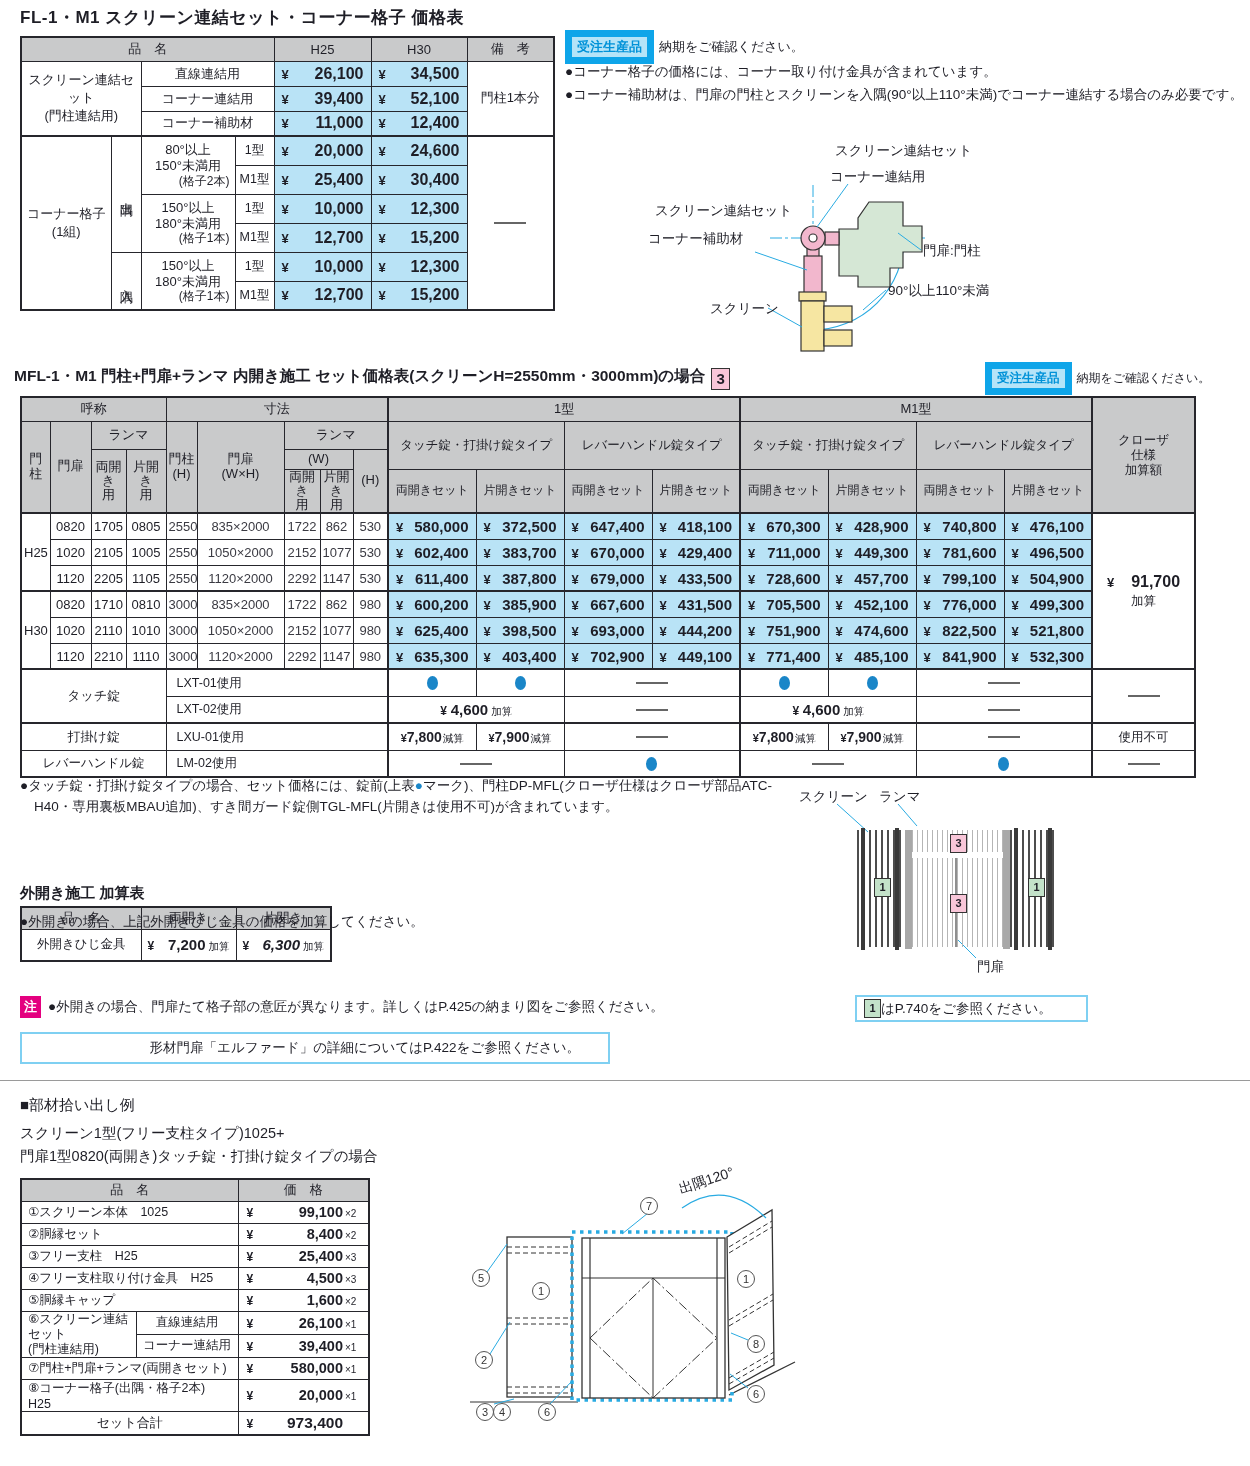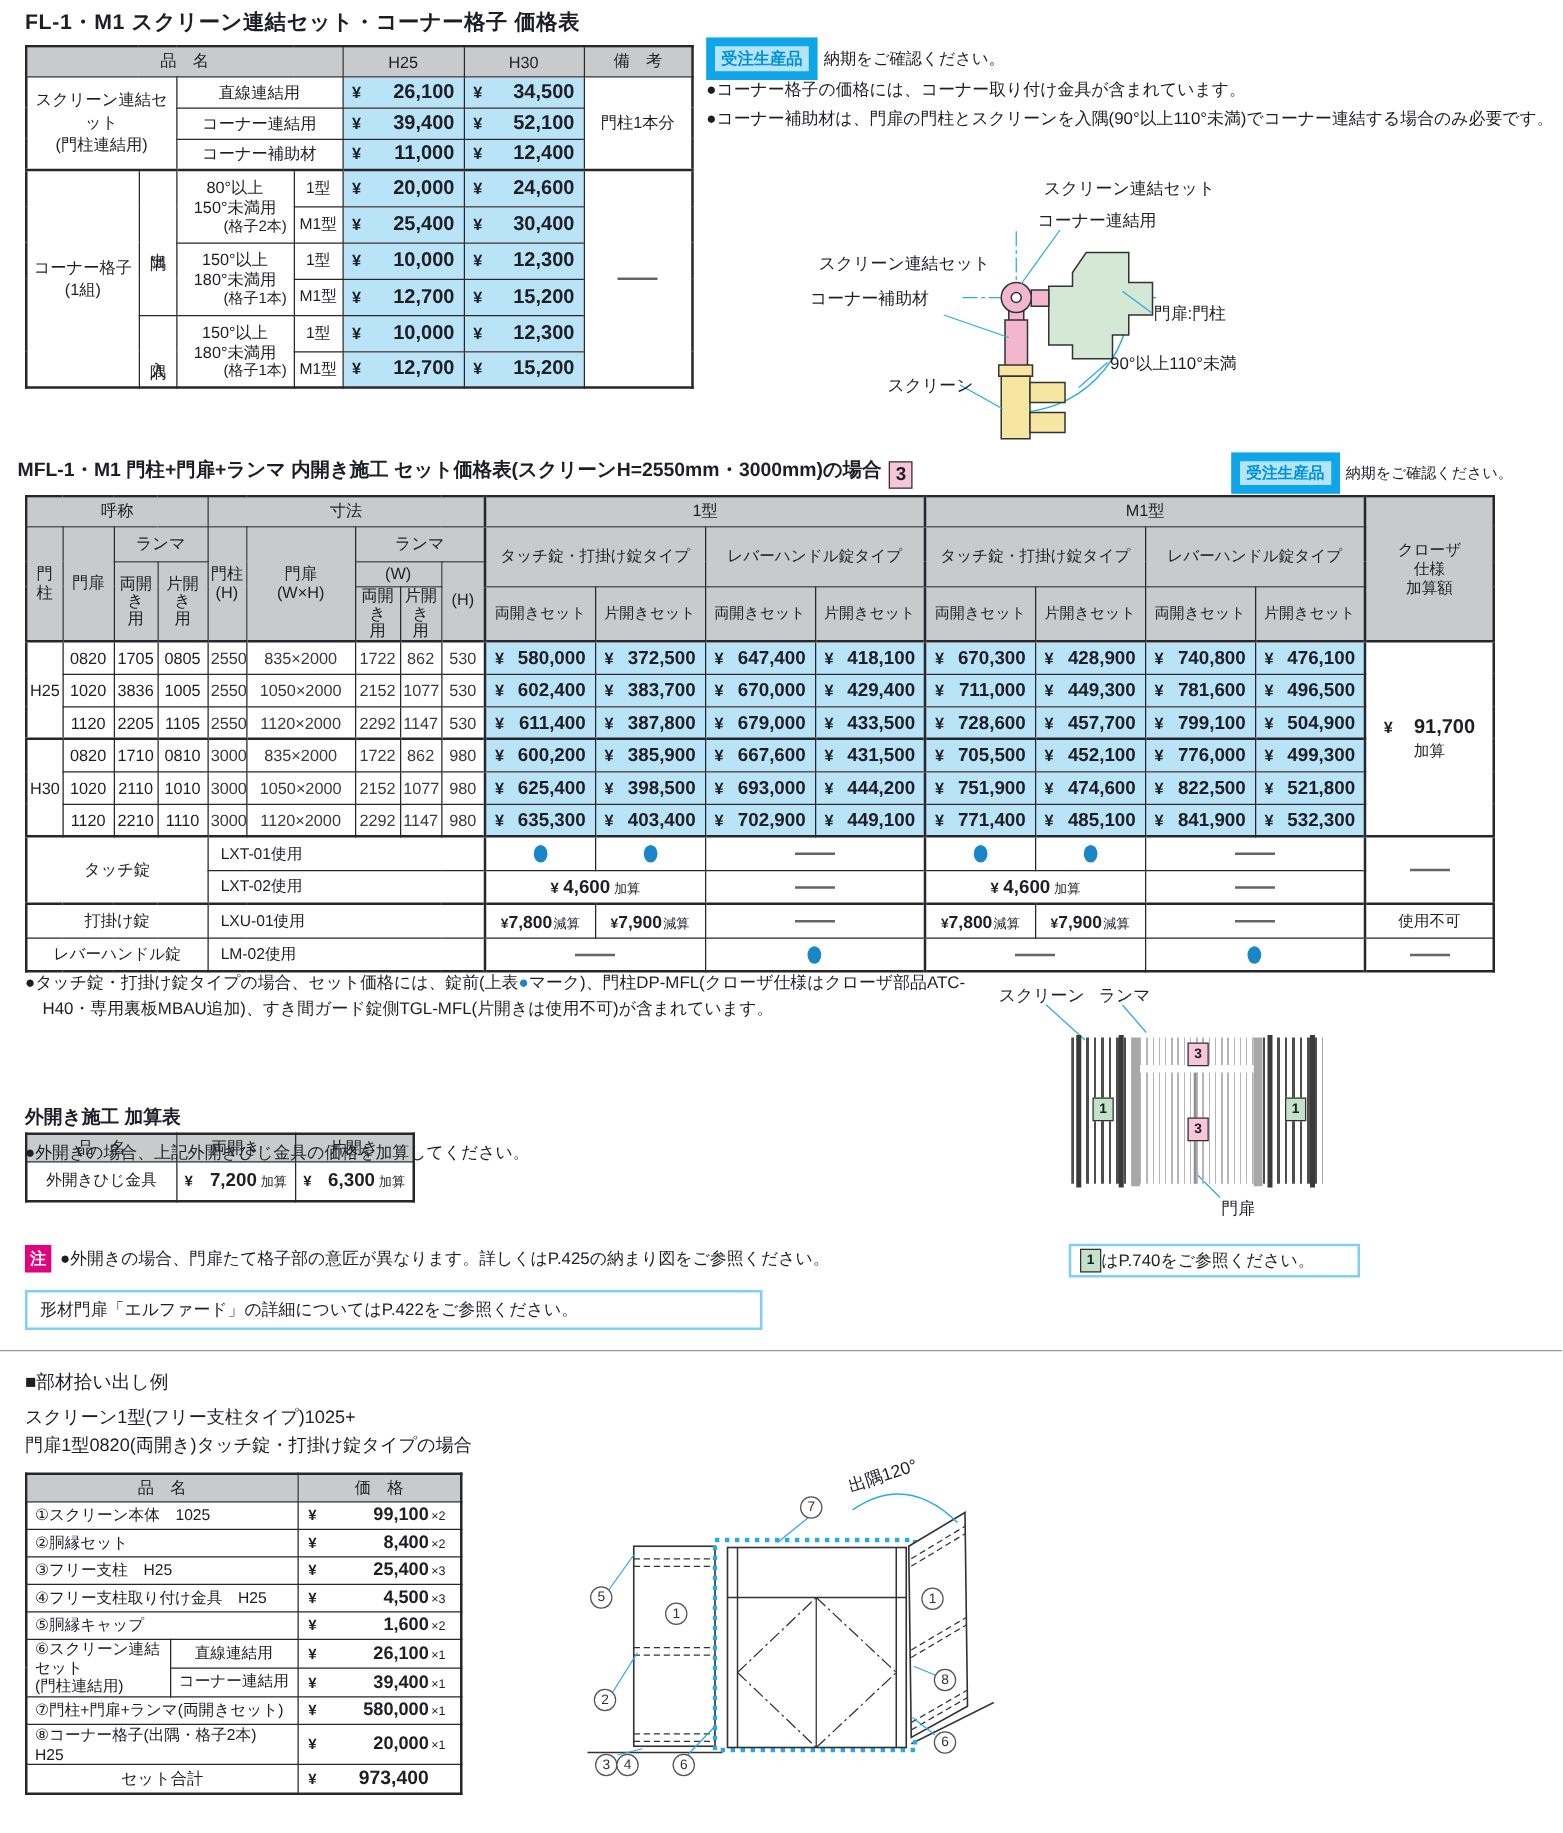--- a/index.html
+++ b/index.html
@@ -28,21 +28,21 @@
   .dot{width:11px;height:14px;border-radius:50%;background:#1a86c8;margin:0 auto;}
   .tag{display:inline-block;background:#b5e4f8;color:#0092d8;border:7px solid #0ea5e9;
        padding:1px 5px;font-size:13px;font-weight:bold;margin-right:5px;}
   .tagnote{font-size:12.5px;}
   .bul{padding-left:14px;text-indent:-14px;font-size:13.5px;line-height:1.55;margin-bottom:2px;}
   .bdot{color:#1a86c8;}
   .numbox{display:inline-block;width:17px;height:20px;line-height:20px;background:#f8c6d8;
           border:1px solid #333;text-align:center;font-weight:bold;font-size:15px;margin-left:6px;vertical-align:-3px;}
   .chubox{display:inline-block;background:#e4007f;color:#fff;font-weight:bold;font-size:13px;
           padding:2px 4px;margin-right:7px;}
-  .refbox{border:2px solid #7fd0f2;padding:5px 10px;font-size:13.5px;background:#fff;}
+  .refbox{border:2px solid #7fd0f2;padding:5px 28px;font-size:13.5px;background:#fff;text-align:right;}
   .sfx{font-size:10.5px;font-weight:normal;margin-left:3px;}
   .small{font-size:11px;line-height:1.15;}
   .tiny{font-size:10px;line-height:1.1;}
   .dim{font-size:12.5px;color:#3a3a42;}
   .bold{font-weight:bold;}
   .lbl{position:absolute;font-size:13.5px;white-space:nowrap;}
   .gbox{display:inline-block;width:15px;height:17px;line-height:17px;background:#c3e2c9;
         border:1px solid #333;text-align:center;font-weight:bold;font-size:11px;}
   .pbox{position:absolute;width:15px;height:17px;line-height:17px;background:#f8c6d8;
         border:1px solid #333;text-align:center;font-weight:bold;font-size:11px;}
@@ -433,21 +433,21 @@
         <td rowspan="6" class="bl2 bt2">
           <div class="pr" style="padding:0 12px;">
                 <span class="y">¥</span>
                 <span class="v">91,700</span>
               </div>
           <div style="font-size:12.5px;margin-top:2px;">加算</div>
         </td>
       </tr>
       <tr style="height:26px;">
         <td class="bold">1020</td>
-        <td class="bold">3836</td>
+        <td class="bold">2105</td>
         <td class="bold">1005</td>
         <td class="dim">2550</td>
         <td class="dim">1050×2000</td>
         <td class="dim">2152</td>
         <td class="dim">1077</td>
         <td class="dim">530</td>
         <td class="pc bl2">
               <div class="pr pr2">
                 <span class="y">¥</span>
                 <span class="v">602,400</span>
@@ -857,21 +857,21 @@
         <td style="font-size:12.5px;">外開きひじ金具</td>
         <td>
               <div class="pr" style="padding:0 4px;">
                 <span class="y" style="font-size:12px;">¥</span>
                 <span><span style="font-size:15px;font-weight:bold;">7,200</span><span class="sfx">加算</span></span>
               </div>
             </td>
         <td>
               <div class="pr" style="padding:0 4px;">
                 <span class="y" style="font-size:12px;">¥</span>
-                <span><span style="font-size:15px;font-weight:bold;">6,300</span><span class="sfx">加算</span></span>
+                <span><span style="font-size:15px;font-weight:bold;font-style:italic;">6,300</span><span class="sfx">加算</span></span>
               </div>
             </td>
       </tr>
     </tbody>
       </table>
   </div>
   <div class="abs" style="left:20px;top:913px;font-size:13.5px;">●外開きの場合、上記外開きひじ金具の価格を加算してください。</div>
   <div class="abs" style="left:20px;top:996px;width:720px;">
     <span class="chubox">注</span><span style="font-size:13.5px;">●外開きの場合、門扉たて格子部の意匠が異なります。詳しくはP.425の納まり図をご参照ください。</span>
   </div>

